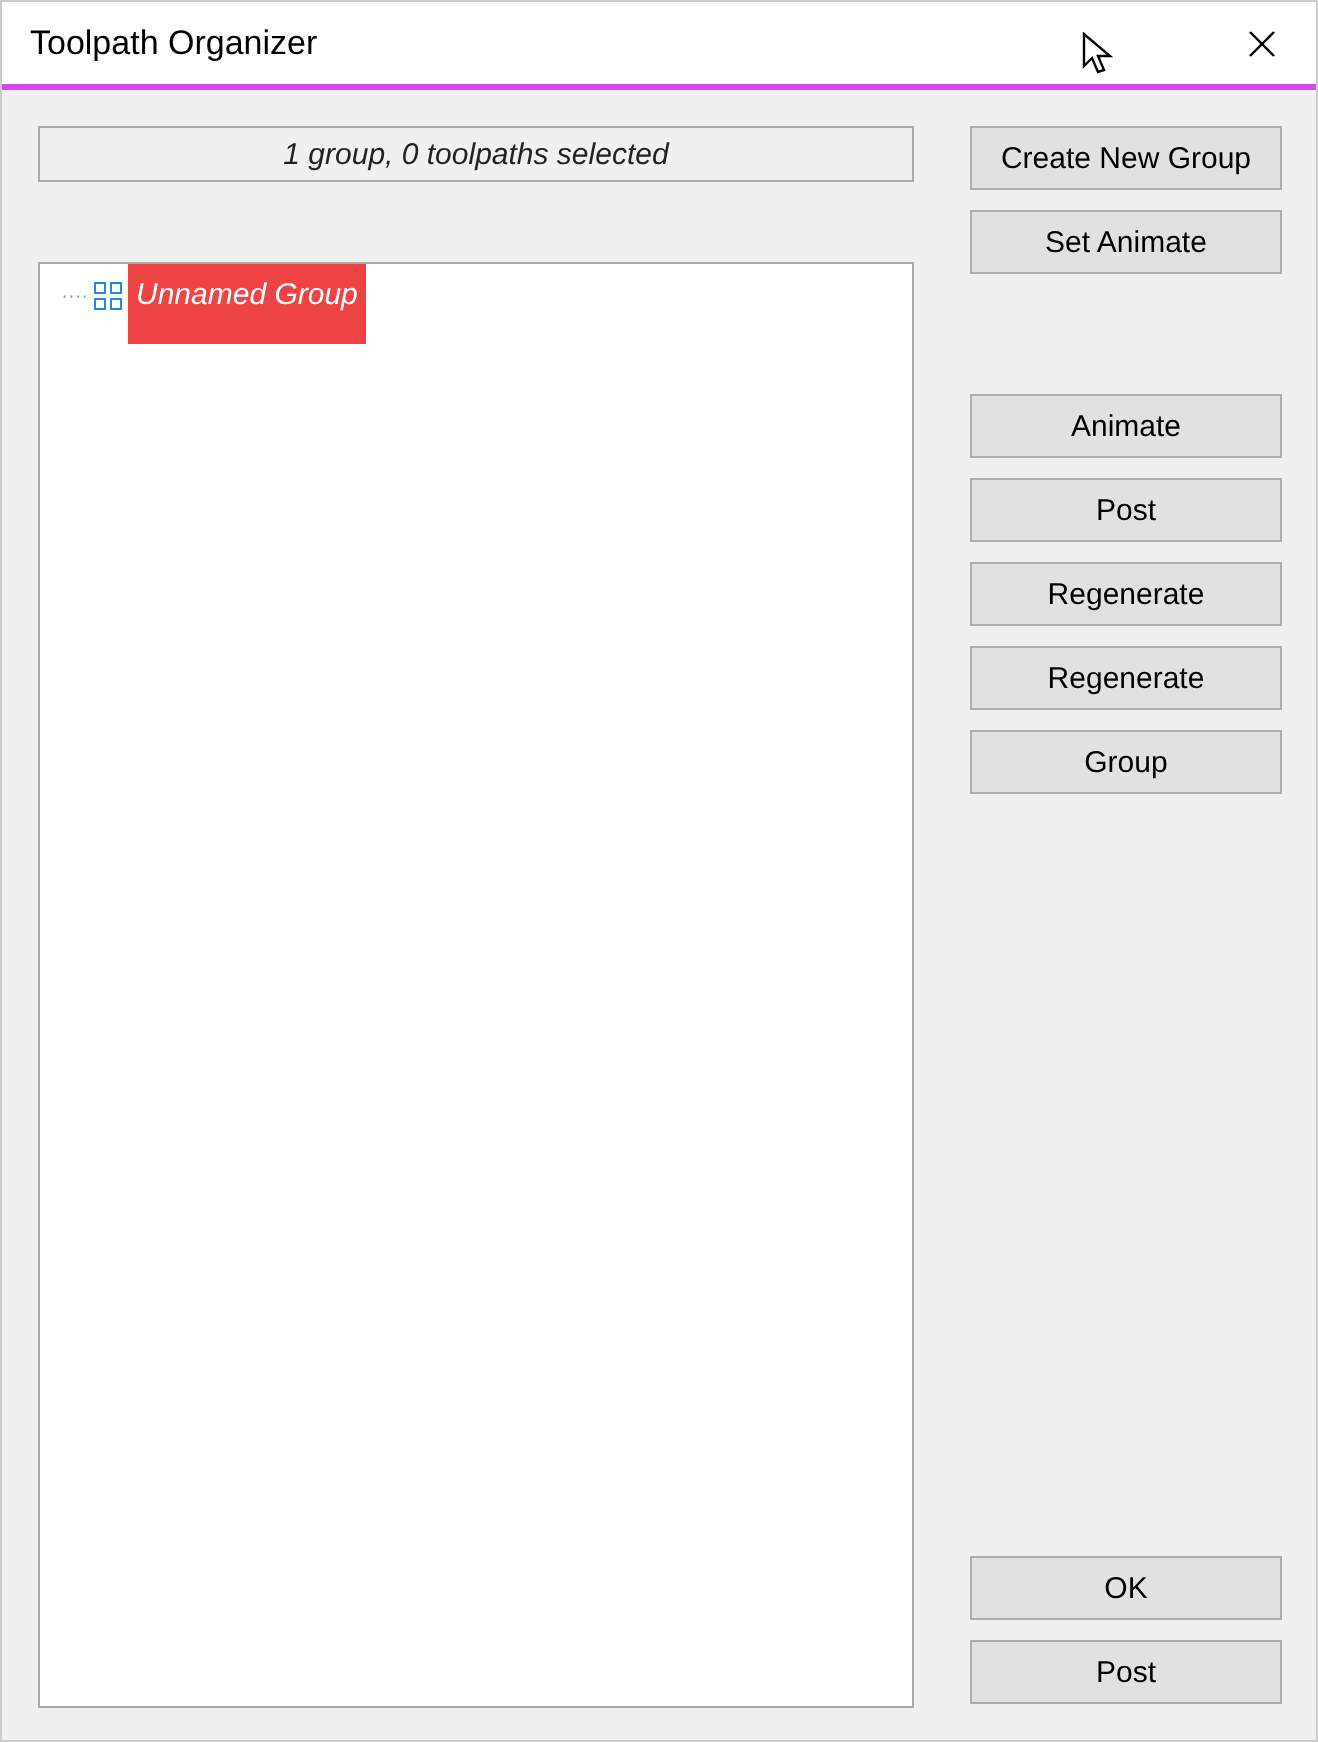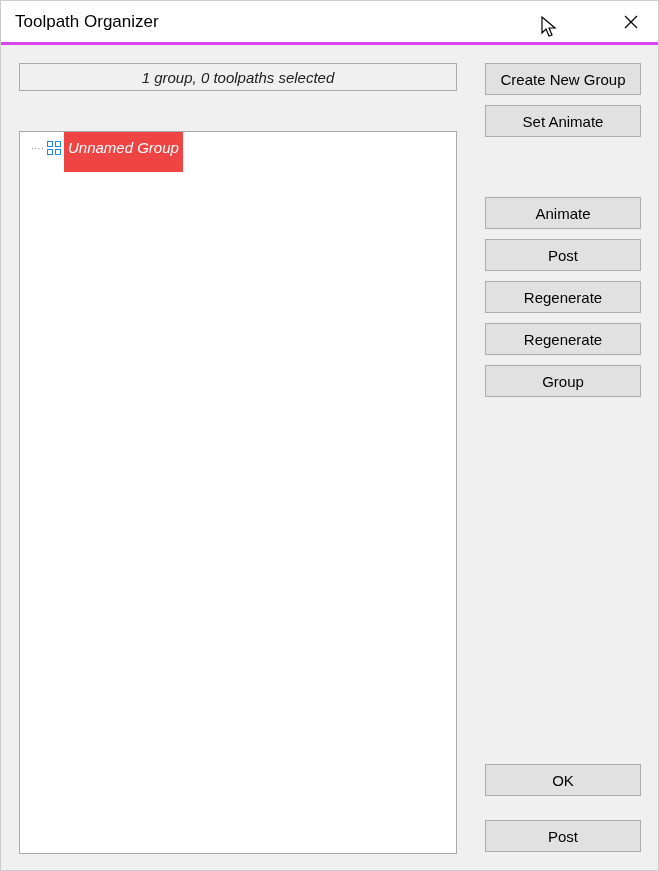--- a/index.html
+++ b/index.html
@@ -74,21 +74,21 @@
       border: 1px solid #adadad;
       font-size: 15px;
       color: #000;
       cursor: pointer;
       display: flex;
       align-items: center;
       justify-content: center;
     }
     .group-buttons { display: flex; flex-direction: column; gap: 10px; }
     .action-buttons { display: flex; flex-direction: column; gap: 10px; margin-top: 60px; }
-    .bottom-buttons { display: flex; flex-direction: column; gap: 24px; margin-top: auto; margin-bottom: 2px;}
+    .bottom-buttons { display: flex; flex-direction: column; gap: 10px; margin-top: auto; margin-bottom: 2px;}
   </style>
 </head>
 <body>
 
 <div class="titlebar">
   <div class="titlebar-title">Toolpath Organizer</div>
   <div class="close-btn">
     <svg viewBox="0 0 14 14">
         <line x1="1" y1="1" x2="13" y2="13" stroke="#000" stroke-width="1.2"></line>
         <line x1="13" y1="1" x2="1" y2="13" stroke="#000" stroke-width="1.2"></line>

